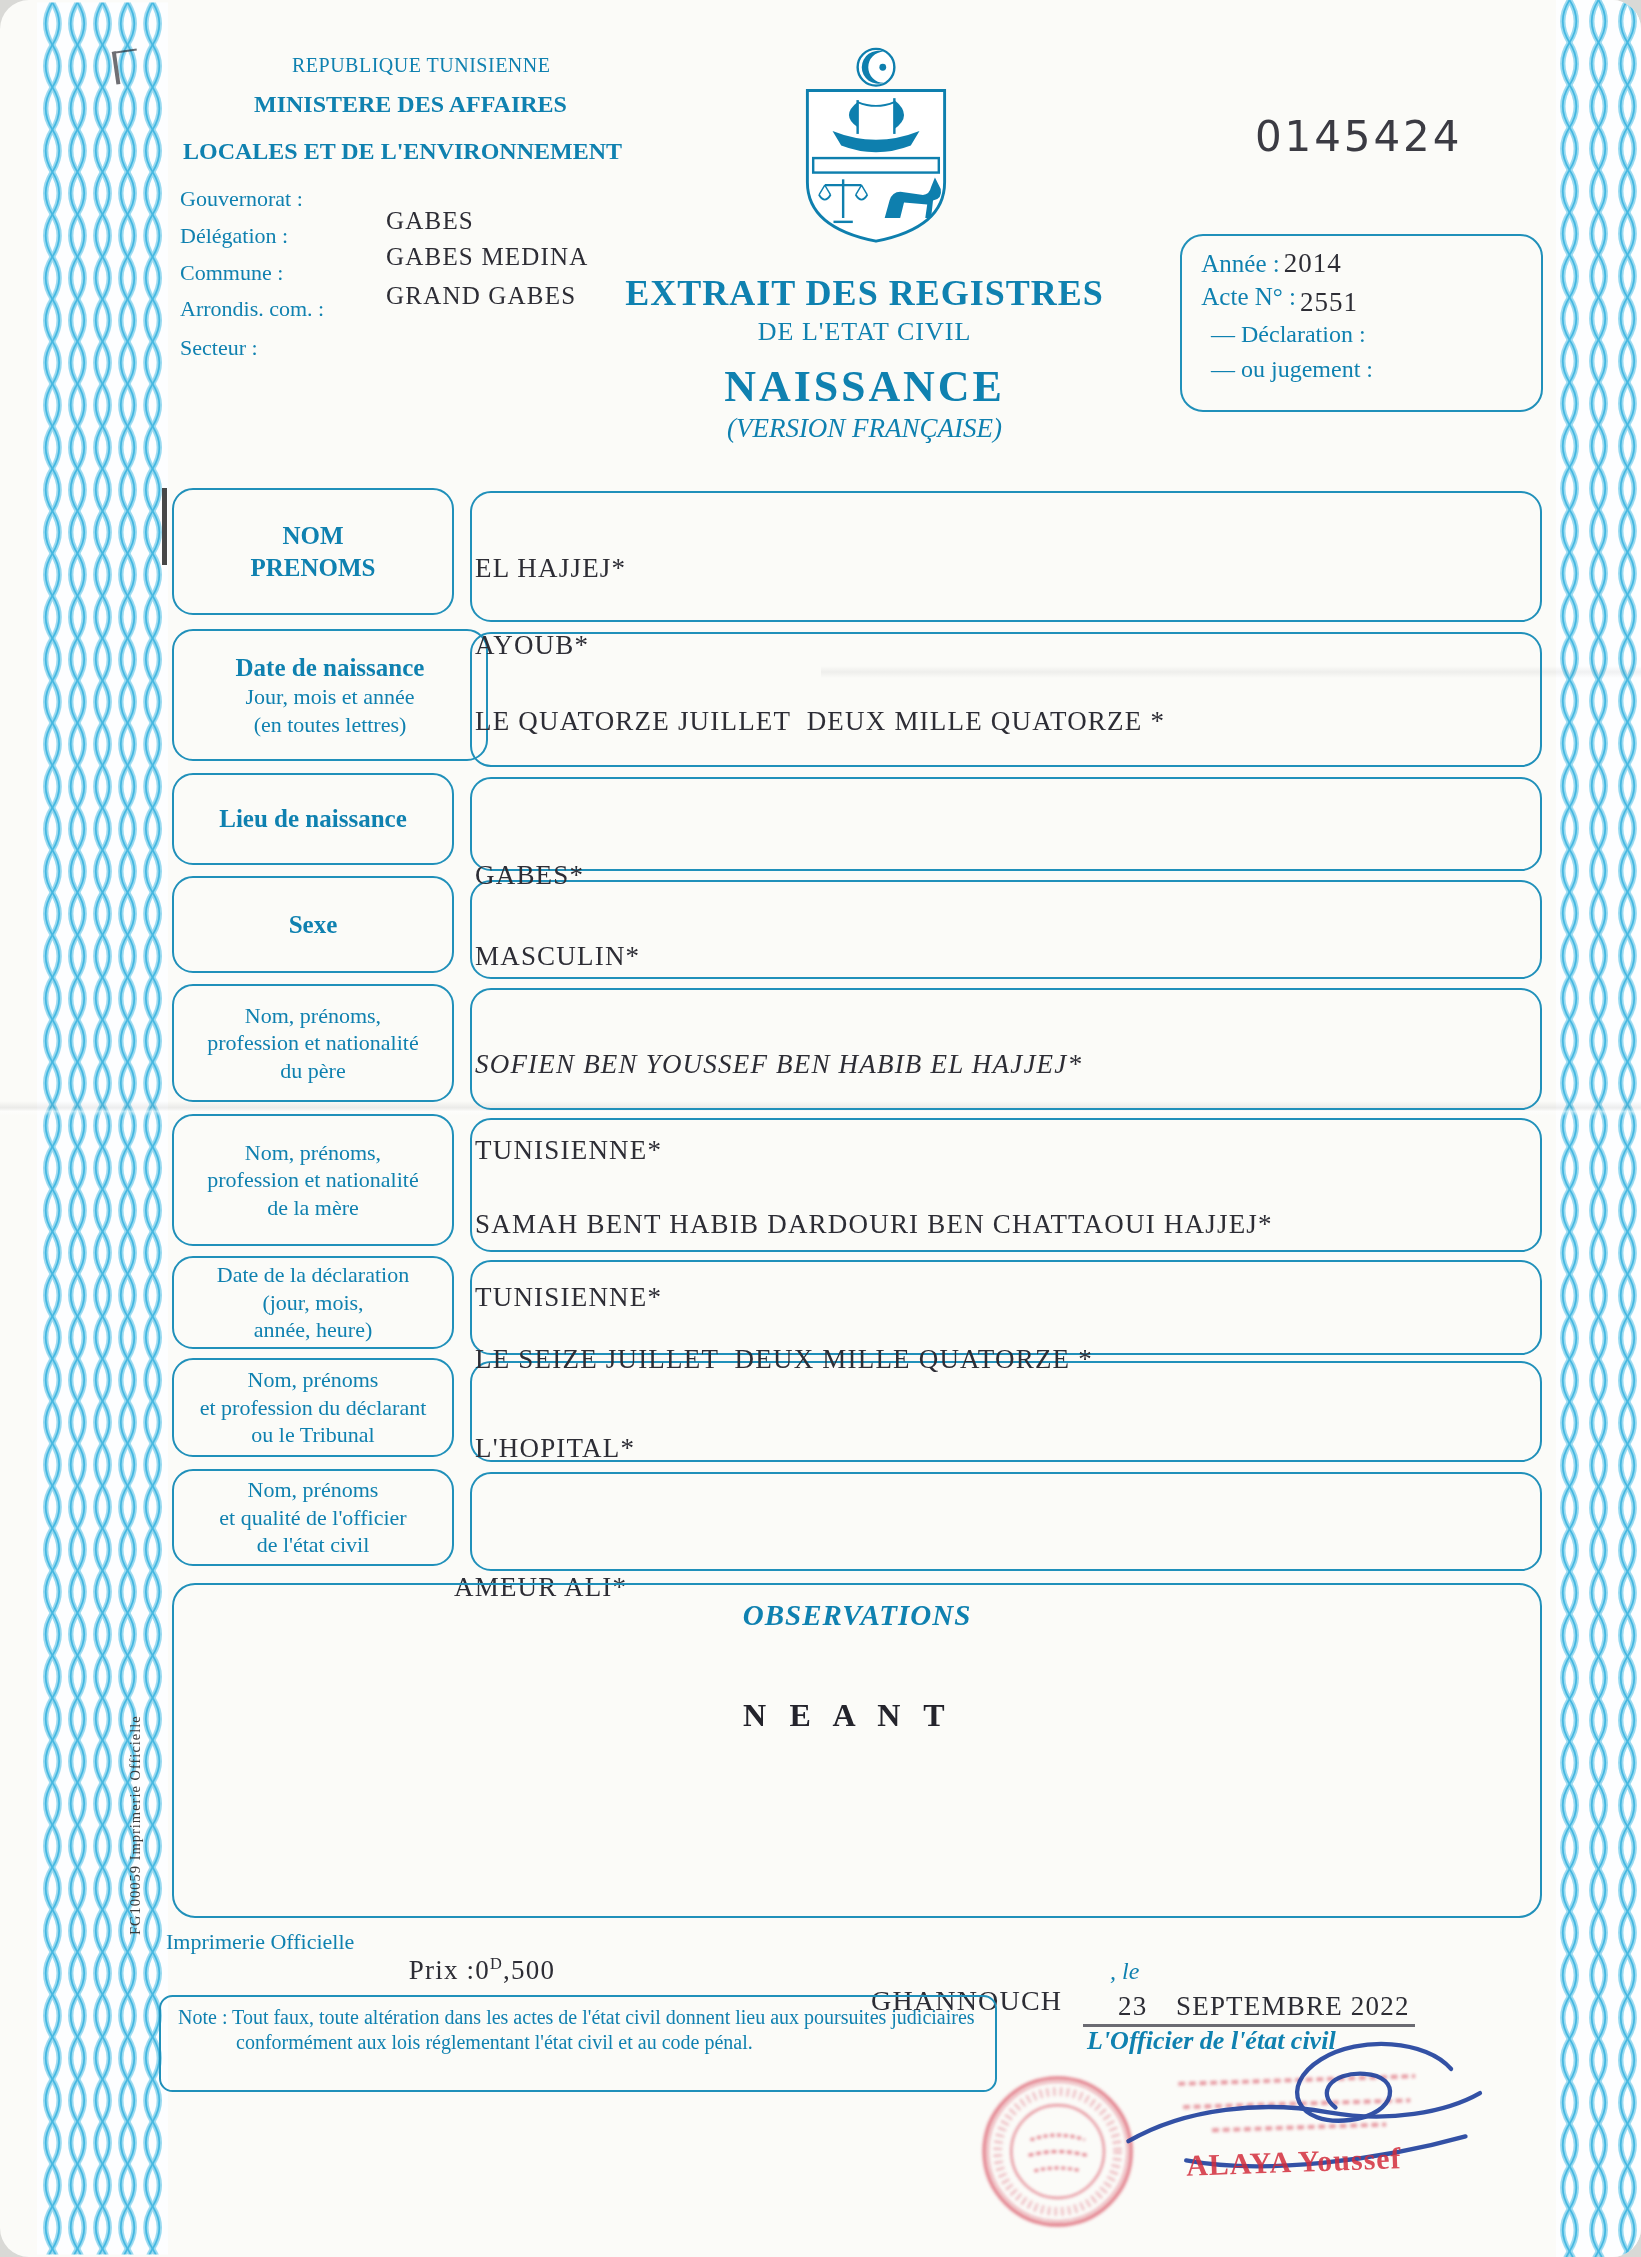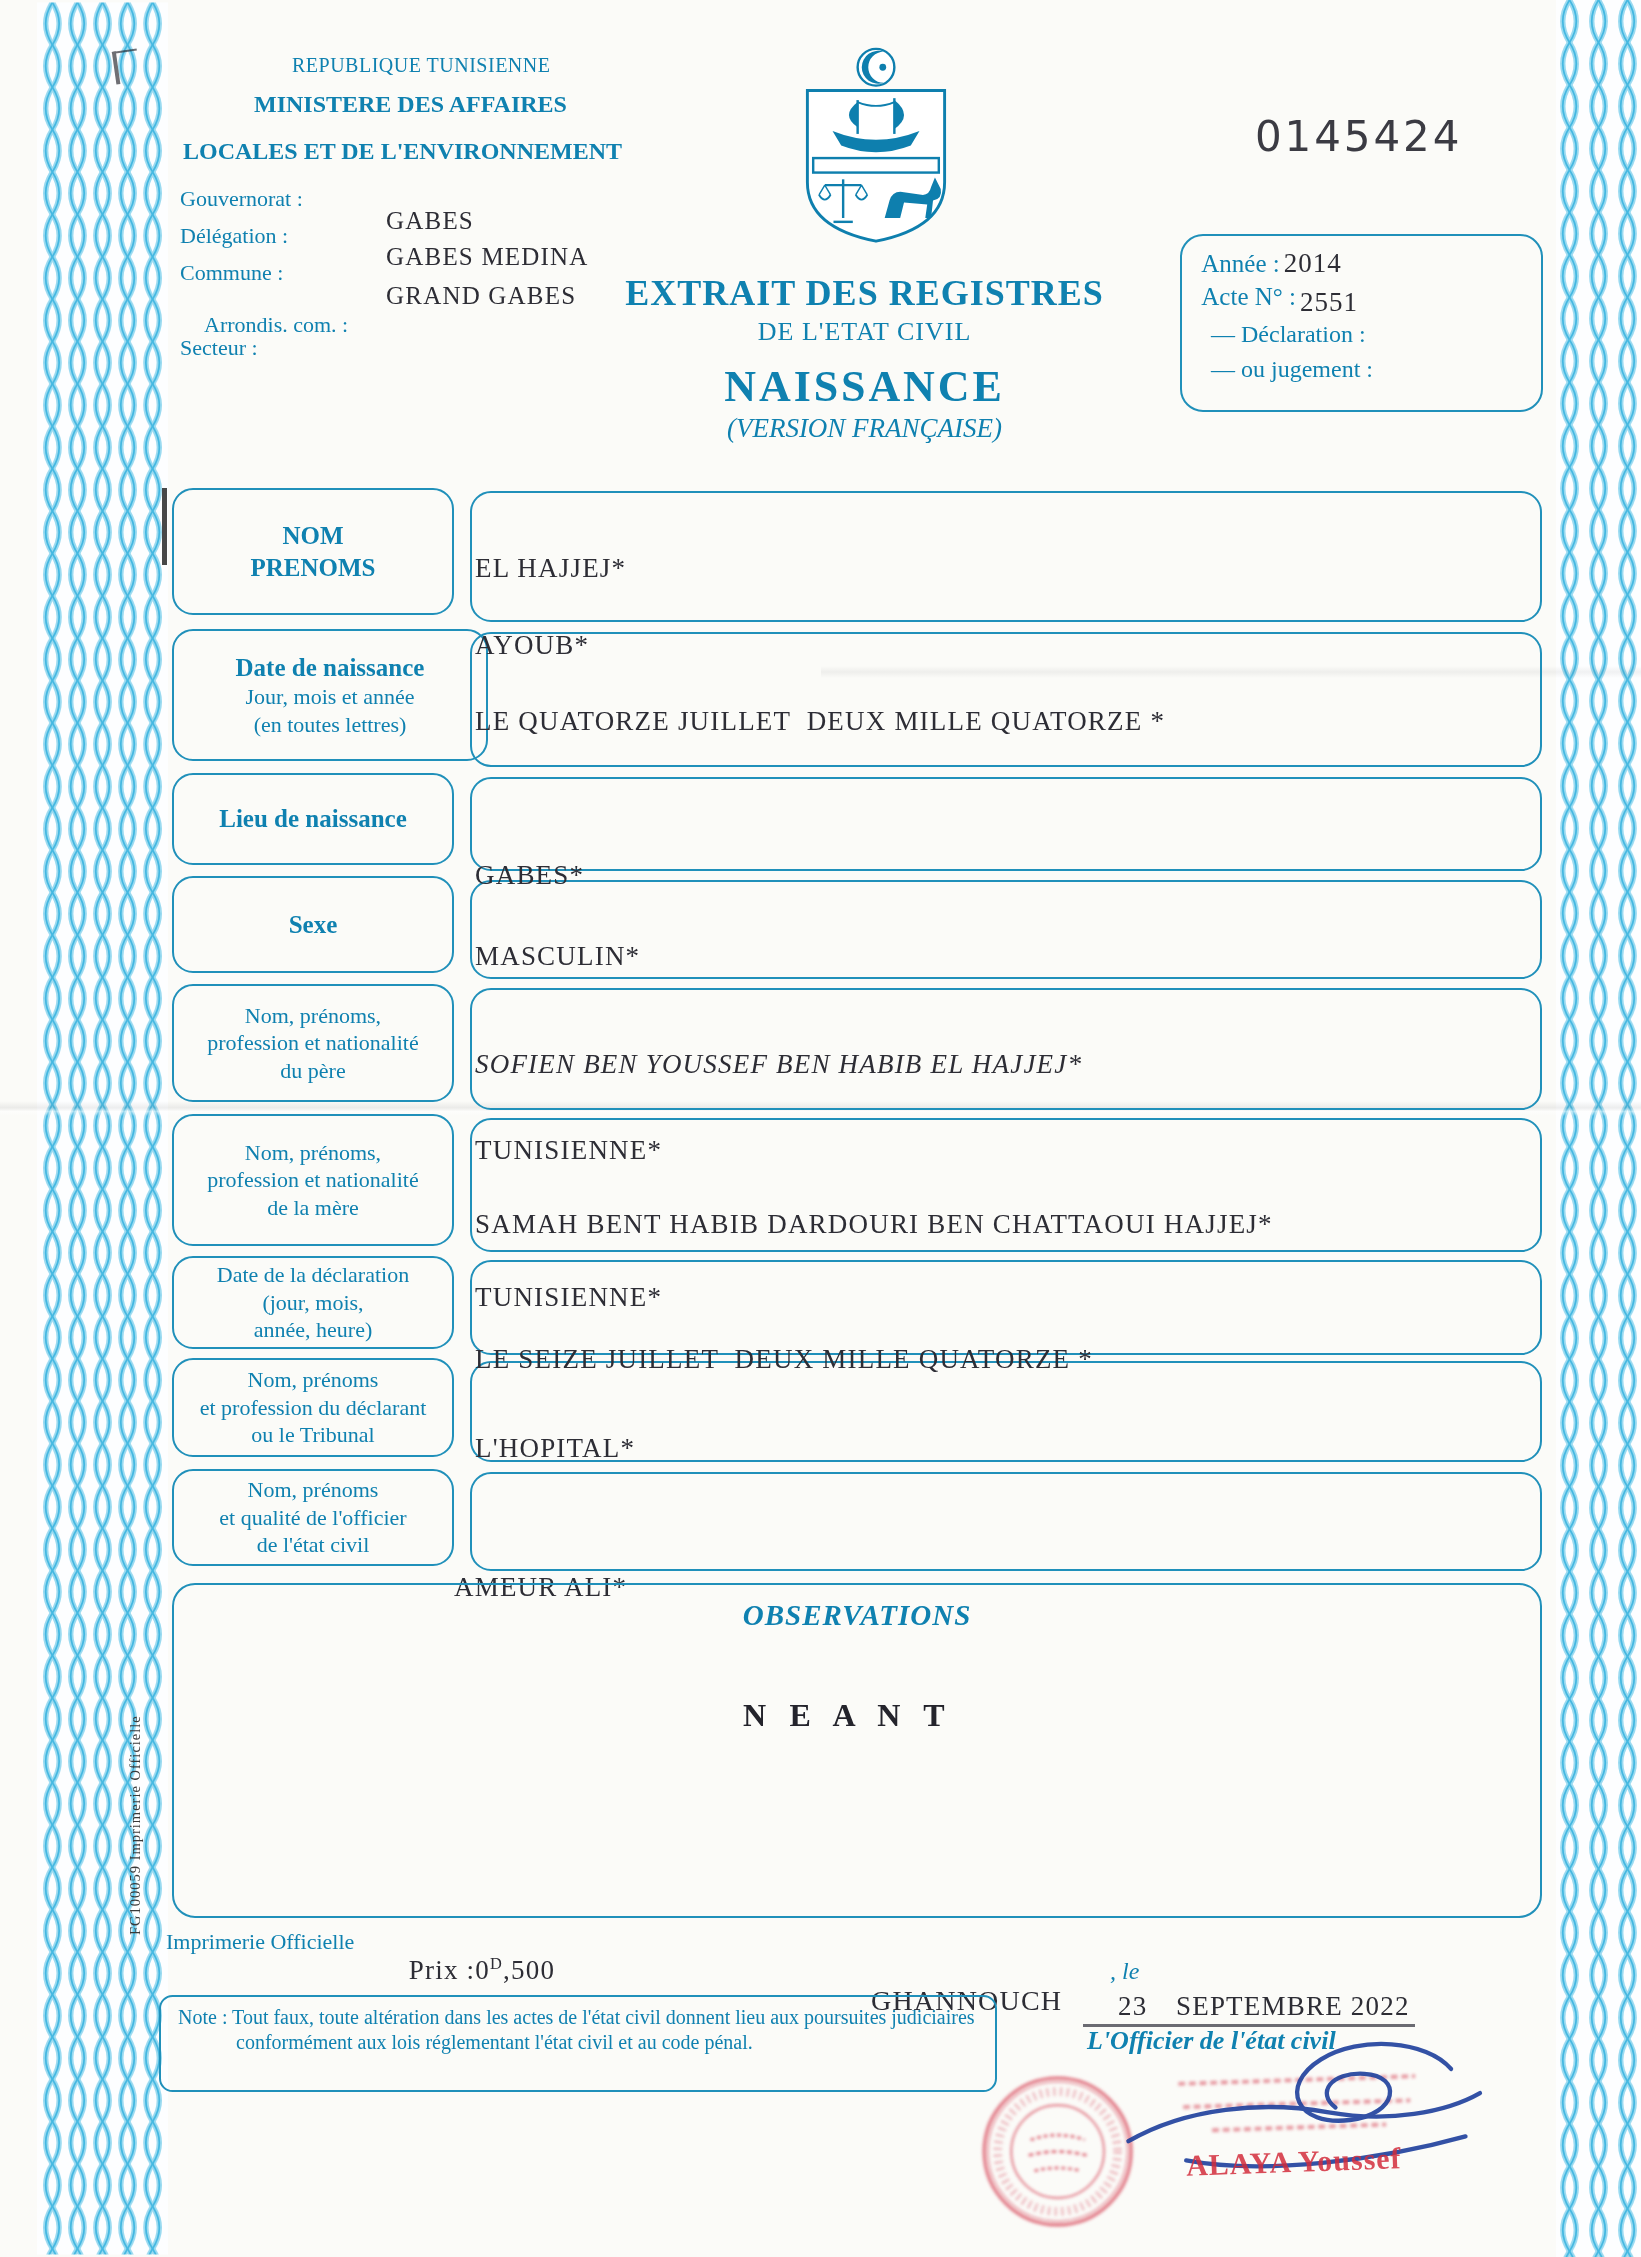--- a/index.html
+++ b/index.html
@@ -1,19 +1,19 @@
 <!DOCTYPE html>
 <html><head>
 <meta charset="utf-8">
 <style>
   * { box-sizing: border-box; }
   html, body { margin: 0; padding: 0; background: #d9d9d6; }
   .page {
     position: relative; width: 1641px; height: 2257px; margin: 0 auto;
-    background: #fbfbf8; font-family: "Liberation Serif", serif; overflow: hidden;
+    background: #fbfbf8; font-family: "Liberation Serif", serif; overflow: hidden; border-radius: 29px;
   }
   .abs { position: absolute; }
   .teal { color: #0f81b0; }
   .typed {
     position: absolute; font-family: "Liberation Serif", serif;
     font-size: 27px; letter-spacing: 1.2px; color: #2d2d35; white-space: pre;
   }
   .typed-inline { font-family: "Liberation Serif", serif; font-size: 27px; letter-spacing: 1px; color: #2d2d35; }
   .box { position: absolute; border: 2.9px solid #2090ba; border-radius: 21px; background: transparent; }
   .labbox { display: flex; flex-direction: column; justify-content: center; align-items: center; text-align: center; color: #0f81b0; padding: 3.9px 9.7px; line-height: 1.25; }
@@ -23,21 +23,21 @@
   
   .guilloche { position: absolute; top: 0; }
   .gl-left { left: 37px; }
   .gl-right { left: 1556px; }
 
   
   .hdr-republic { left: 292px; top: 54px; font-size: 20px; letter-spacing: 0.5px; }
   .hdr-min1 { left: 254px; top: 91px; font-size: 24px; font-weight: bold; }
   .hdr-min2 { left: 183px; top: 138px; font-size: 24px; font-weight: bold; }
   .adm-l { left: 180px; font-size: 22px; }
-  .adm-1 { top: 186px; } .adm-2 { top: 223px; } .adm-3 { top: 260px; } .adm-4 { top: 312px; margin-left: 24px; } .adm-5 { top: 335px; }
+  .adm-1 { top: 186px; } .adm-2 { top: 223px; } .adm-3 { top: 260px; } .adm-4 { top: 296px; } .adm-5 { top: 335px; }
   .admv-1 { left: 386px; top: 207px; font-size: 25px; }
   .admv-2 { left: 386px; top: 243px; font-size: 25px; }
   .admv-3 { left: 386px; top: 282px; font-size: 25px; }
   .emblem { left: 790px; top: 42px; }
   .t1 { left: 536px; top: 272px; width: 657px; text-align: center; font-size: 36px; font-weight: bold; letter-spacing: 1px; }
   .t2 { left: 536px; top: 317px; width: 657px; text-align: center; font-size: 26px; letter-spacing: 1px; }
   .t3 { left: 536px; top: 361px; width: 657px; text-align: center; font-size: 44px; font-weight: bold; letter-spacing: 2.9px; }
   .t4 { left: 536px; top: 413px; width: 657px; text-align: center; font-size: 27px; font-style: italic; }
   .serial { left: 1255px; top: 112px; font-family: "DejaVu Sans", sans-serif; font-size: 42px; letter-spacing: 2.9px; color: #3b3b43; }
 

